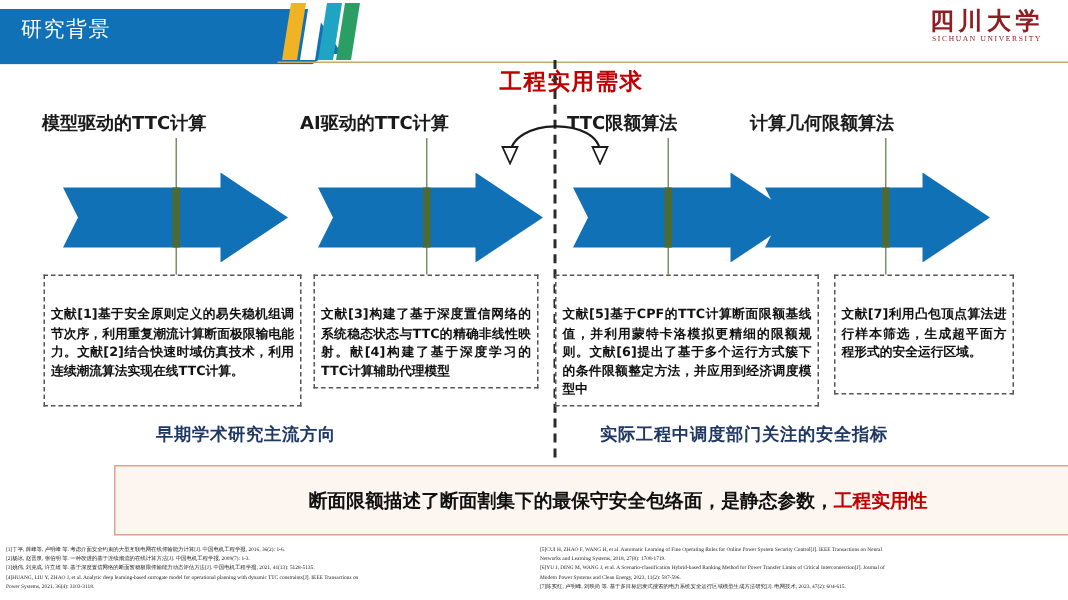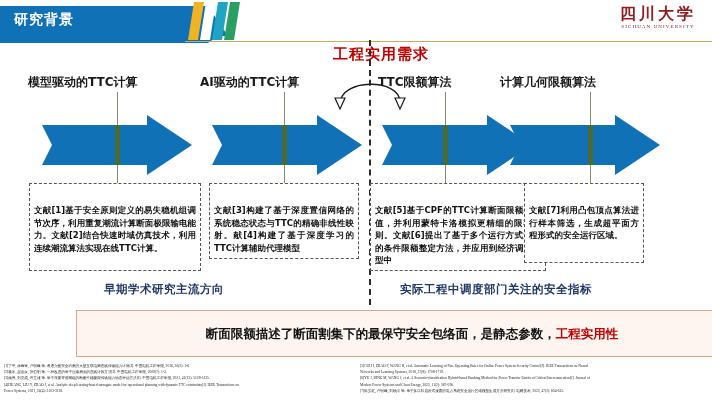--- a/index.html
+++ b/index.html
@@ -16,21 +16,21 @@
     background:#1071b6;
     clip-path:polygon(0 0,208px 0,228px 30px,0 30px);
   }
   .hdr-band2{
     position:absolute;left:0;top:36px;width:222px;height:7px;
     background:#1071b6;
     clip-path:polygon(0 0, 218px 0, 208px 7px, 0 7px);
   }
   .hdr-title{
     position:absolute;left:14px;top:11px;
-    color:#ffffff;font-size:14px;font-weight:bold;letter-spacing:1px;
+    color:#ffffff;font-size:14px;font-weight:normal;letter-spacing:1px;
     font-family:"DejaVu Sans",sans-serif;
   }
   .hdr-stripes{position:absolute;left:188px;top:2px;width:60px;height:38px;}
   .hdr-rule{
     position:absolute;left:185px;top:41px;width:527px;height:1px;
     background:#c8a96a;
   }
   .logo{position:absolute;right:8px;top:4px;width:92px;height:36px;text-align:center;}
   .logo-cn{
     color:#8f1d22;font-size:16px;font-weight:bold;letter-spacing:3px;
@@ -84,21 +84,21 @@
     position:absolute;top:183px;
     border:1px dashed #555;
     padding:20px 4px 3px 4px;
     color:#111;font-size:8.5px;line-height:12.6px;font-weight:bold;
     font-family:"DejaVu Sans",sans-serif;
     text-align:justify;box-sizing:border-box;background:#fff;
   }
   .tb1{left:29px;width:172px;height:88px;}
   .tb2{left:209px;width:150px;height:76px;}
   .tb3{left:370px;width:176px;height:88px;}
-  .tb4{left:524px;width:120px;height:80px;}
+  .tb4{left:556px;width:120px;height:80px;}
 
   
   .caption{
     position:absolute;top:282px;
     color:#1f3864;font-size:11.5px;font-weight:bold;letter-spacing:.5px;
     font-family:"DejaVu Sans",sans-serif;white-space:nowrap;
   }
   .cap-left{left:104px;}
   .cap-right{left:400px;}
 

